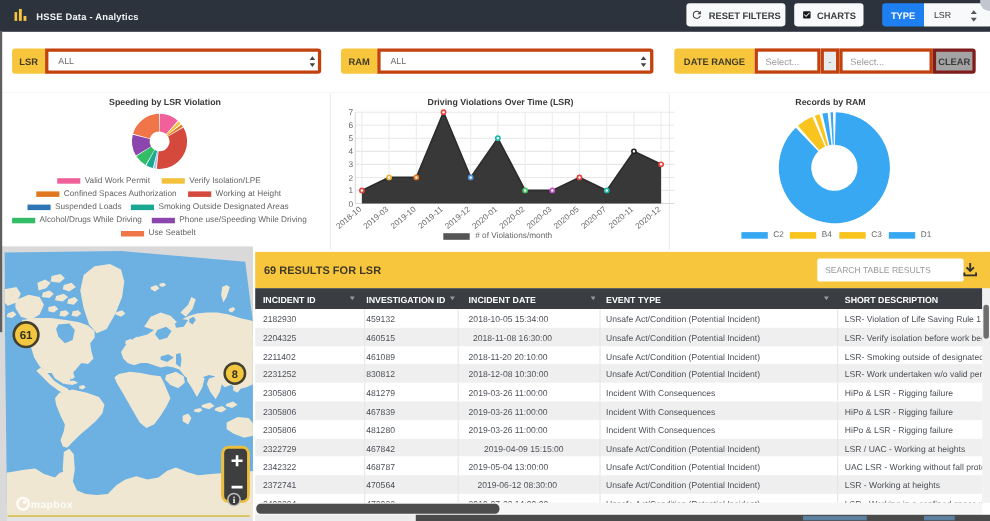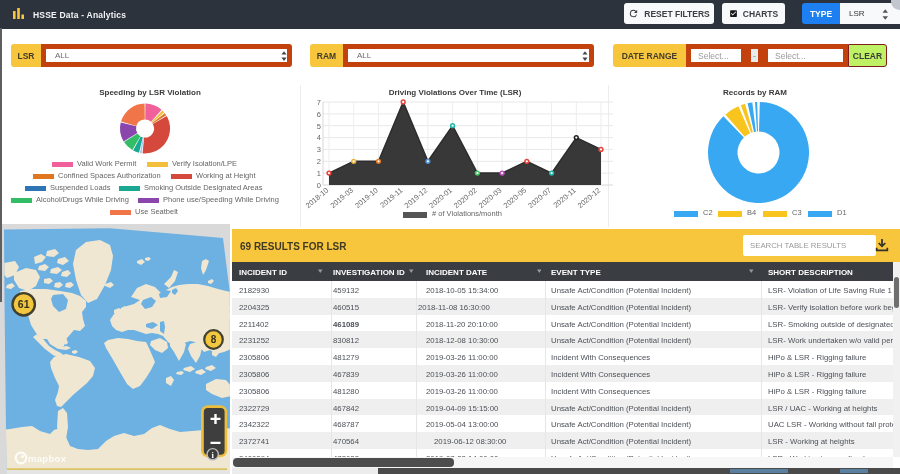--- a/index.html
+++ b/index.html
@@ -5,21 +5,21 @@
 html,body{margin:0;padding:0;}
 body{width:900px;height:474px;overflow:hidden;position:relative;background:#fff;
 font-family:"Liberation Sans", sans-serif;}
 .abs{position:absolute;}
 .nav{left:0;top:0;width:900px;height:29px;background:#2d333d;}
 .navtitle{left:33px;top:10px;color:#f2f3f5;font-size:8.5px;font-weight:bold;letter-spacing:.2px;}
 .btn{background:#f8f9fa;border-radius:3px;color:#3c4043;font-weight:bold;font-size:8.5px;
 display:flex;align-items:center;justify-content:center;white-space:nowrap;}
 .filterrow{left:0;top:29px;width:900px;height:55px;background:#fff;border-bottom:1px solid #e3e3e3;}
 .ylab{background:#f8c63d;color:#413c28;font-weight:bold;font-size:8.5px;display:flex;align-items:center;justify-content:center;}
-.sel{background:#fff;border:5px solid #c2410c;color:#6a6a6a;font-size:8px;display:flex;align-items:center;}
+.sel{background:#fff;border:3px solid #c2410c;color:#6a6a6a;font-size:8px;display:flex;align-items:center;}
 .charts{left:0;top:84px;width:900px;height:144px;background:#fff;}
 .ctitle{font-weight:bold;font-size:8px;color:#3a3a3a;text-align:center;}
 .leg{font-size:7.5px;color:#666;}
 .map{left:0;top:224px;width:230px;height:250px;background:#d9d9d9;overflow:hidden;}
 .yband{left:232px;top:229px;width:668px;height:33px;background:#f8c63d;}
 .thead{left:232px;top:262px;width:661px;height:19px;background:#3a3d42;}
 .th{color:#fff;font-size:8px;font-weight:bold;position:absolute;top:6px;}
 .td{position:absolute;font-size:7.8px;color:#4c5057;top:5px;white-space:nowrap;}
 .row{position:absolute;left:232px;width:661px;height:17px;overflow:hidden;}
 .cline{position:absolute;top:0;width:1px;height:17px;background:#e6e6e6;}
@@ -66,21 +66,21 @@
 <div class="abs ylab" style="left:310px;top:44px;width:33px;height:23px;border-radius:3px 0 0 3px;">RAM</div>
 <div class="abs sel" style="left:343px;top:44px;width:251px;height:23px;border-radius:0 3px 3px 0;padding-left:9px;box-sizing:border-box;">ALL</div>
 <svg class="abs" style="left:582px;top:51px" width="6" height="10" viewBox="0 0 8 13">
     <path fill="#444" d="M4 0 L7.4 4.6 H0.6 Z"></path>
     <path fill="#444" d="M4 13 L7.4 8.4 H0.6 Z"></path>
   </svg>
 <div class="abs ylab" style="left:613px;top:44px;width:73px;height:23px;border-radius:3px 0 0 3px;">DATE RANGE</div>
 <div class="abs sel" style="left:686px;top:44px;width:60px;height:23px;color:#9a9a9a;padding-left:7px;font-size:8.5px;box-sizing:border-box;">Select...</div>
 <div class="abs sel" style="left:746px;top:44px;width:17px;height:23px;background:#e9ecef;color:#888;justify-content:center;padding:0;font-size:9px;box-sizing:border-box;">-</div>
 <div class="abs sel" style="left:763px;top:44px;width:85px;height:23px;color:#9a9a9a;padding-left:7px;font-size:8.5px;box-sizing:border-box;">Select...</div>
-<div class="abs" style="left:848px;top:44px;width:39px;height:23px;background:#bef264;border:1px solid #7f1d1d;box-sizing:border-box;border-radius:0 3px 3px 0;color:#3a3a3a;font-weight:bold;font-size:8.5px;display:flex;align-items:center;justify-content:center;">CLEAR</div>
+<div class="abs" style="left:848px;top:44px;width:39px;height:23px;background:#a3a3a3;border:3px solid #7f1d1d;box-sizing:border-box;border-radius:0 3px 3px 0;color:#3a3a3a;font-weight:bold;font-size:8.5px;display:flex;align-items:center;justify-content:center;">CLEAR</div>
 
 <div class="abs charts"></div>
 <div class="abs" style="left:300px;top:85px;width:1px;height:142px;background:#ececec;"></div>
 <div class="abs" style="left:608px;top:85px;width:1px;height:142px;background:#ececec;"></div>
 <div class="abs ctitle" style="left:0;top:88px;width:300px;">Speeding by LSR Violation</div>
 <div class="abs ctitle" style="left:300px;top:88px;width:310px;">Driving Violations Over Time (LSR)</div>
 <div class="abs ctitle" style="left:610px;top:88px;width:290px;">Records by RAM</div>
 
 <svg class="abs" style="left:0;top:85px" width="900" height="143" viewBox="0 85 900 143">
 <path d="M145.4 103.5 A25 25 0 0 1 161.6 109.8 L151.0 121.8 A9 9 0 0 0 145.2 119.5 Z" fill="#f0609b"></path>
@@ -317,31 +317,31 @@
     <div class="td" style="left:319px;">Unsafe Act/Condition (Potential Incident)</div>
     <div class="td" style="left:536px;">LSR- Violation of Life Saving Rule 1 w</div>
     <div class="cline" style="left:98.5px;"></div>
     <div class="cline" style="left:184px;"></div>
     <div class="cline" style="left:312.5px;"></div>
     <div class="cline" style="left:529px;"></div>
   </div>
 <div class="row" style="top:297.8px;height:16.8px;background:#efefef;">
     <div class="td" style="left:7px;">2204325</div>
     <div class="td" style="left:101px;">460515</div>
-    <div class="td" style="left:186px;">2018-11-08 16:30:00</div>
+    <div class="td" style="left:198px;">2018-11-08 16:30:00</div>
     <div class="td" style="left:319px;">Unsafe Act/Condition (Potential Incident)</div>
     <div class="td" style="left:536px;">LSR- Verify isolation before work beg</div>
     <div class="cline" style="left:98.5px;"></div>
     <div class="cline" style="left:184px;"></div>
     <div class="cline" style="left:312.5px;"></div>
     <div class="cline" style="left:529px;"></div>
   </div>
 <div class="row" style="top:314.6px;height:16.8px;background:#fff;">
     <div class="td" style="left:7px;">2211402</div>
-    <div class="td" style="left:101px;font-weight:bold;">461089</div>
+    <div class="td" style="left:101px;">461089</div>
     <div class="td" style="left:194px;">2018-11-20 20:10:00</div>
     <div class="td" style="left:319px;">Unsafe Act/Condition (Potential Incident)</div>
     <div class="td" style="left:536px;">LSR- Smoking outside of designated</div>
     <div class="cline" style="left:98.5px;"></div>
     <div class="cline" style="left:184px;"></div>
     <div class="cline" style="left:312.5px;"></div>
     <div class="cline" style="left:529px;"></div>
   </div>
 <div class="row" style="top:331.4px;height:16.8px;background:#efefef;">
     <div class="td" style="left:7px;">2231252</div>
@@ -383,21 +383,21 @@
     <div class="td" style="left:319px;">Incident With Consequences</div>
     <div class="td" style="left:536px;">HiPo &amp; LSR - Rigging failure</div>
     <div class="cline" style="left:98.5px;"></div>
     <div class="cline" style="left:184px;"></div>
     <div class="cline" style="left:312.5px;"></div>
     <div class="cline" style="left:529px;"></div>
   </div>
 <div class="row" style="top:398.6px;height:16.8px;background:#efefef;">
     <div class="td" style="left:7px;">2322729</div>
     <div class="td" style="left:101px;">467842</div>
-    <div class="td" style="left:194px;">2019-04-09 15:15:00</div>
+    <div class="td" style="left:208px;">2019-04-09 15:15:00</div>
     <div class="td" style="left:319px;">Unsafe Act/Condition (Potential Incident)</div>
     <div class="td" style="left:536px;">LSR / UAC - Working at heights</div>
     <div class="cline" style="left:98.5px;"></div>
     <div class="cline" style="left:184px;"></div>
     <div class="cline" style="left:312.5px;"></div>
     <div class="cline" style="left:529px;"></div>
   </div>
 <div class="row" style="top:415.4px;height:16.8px;background:#fff;">
     <div class="td" style="left:7px;">2342322</div>
     <div class="td" style="left:101px;">468787</div>

